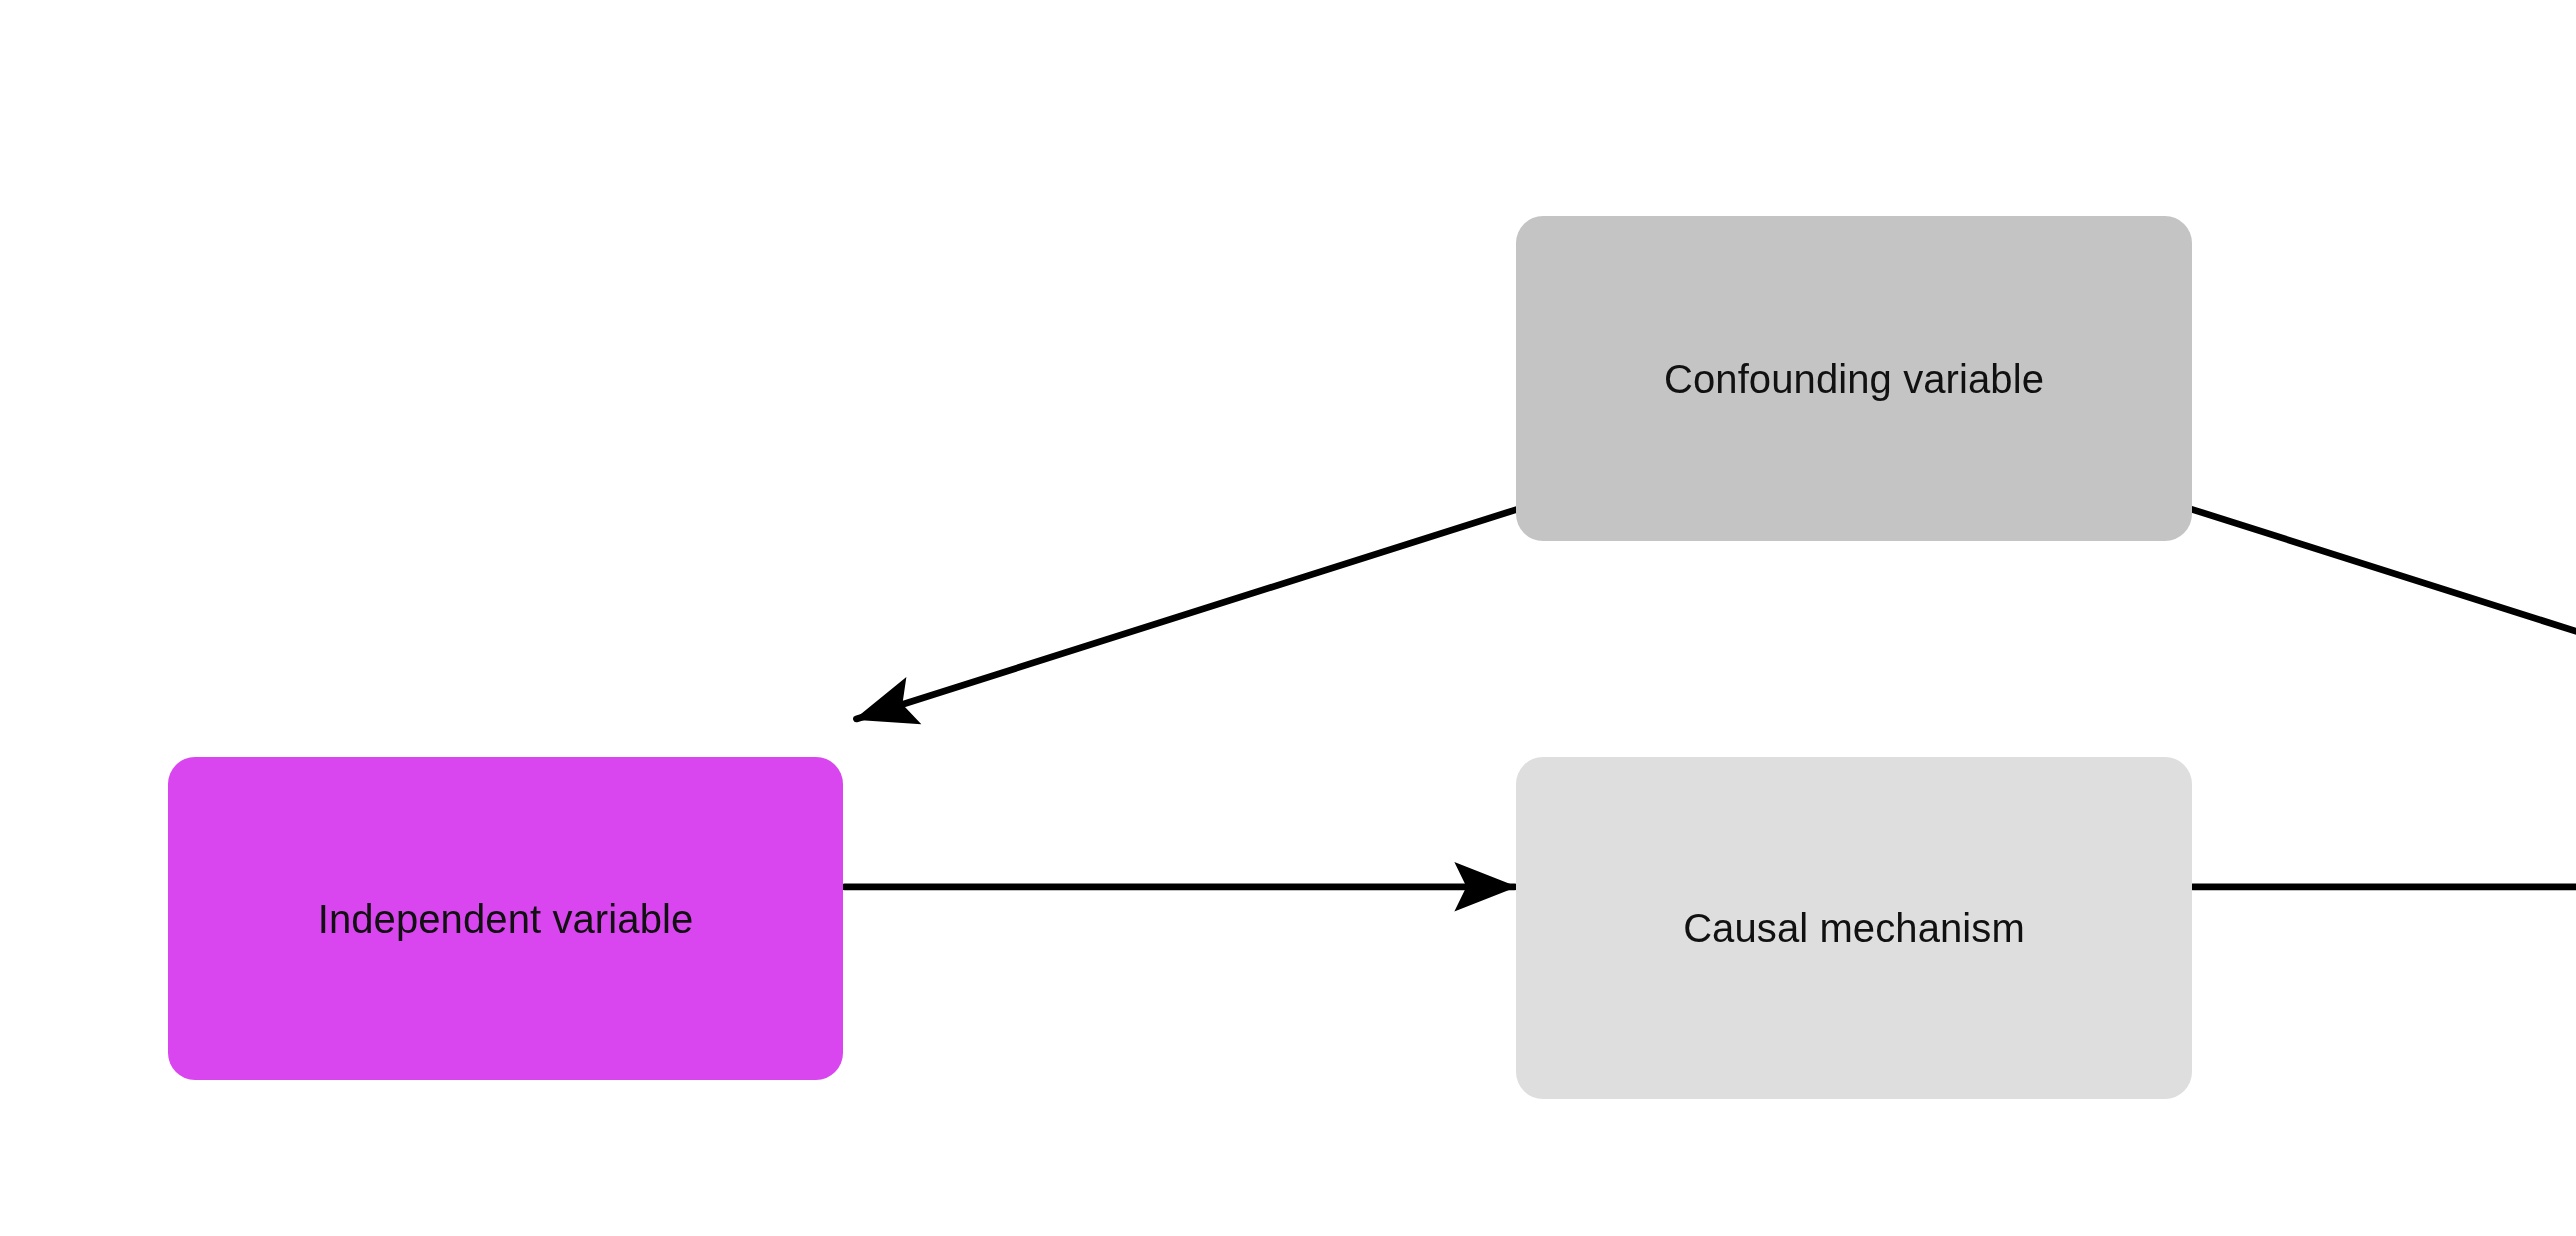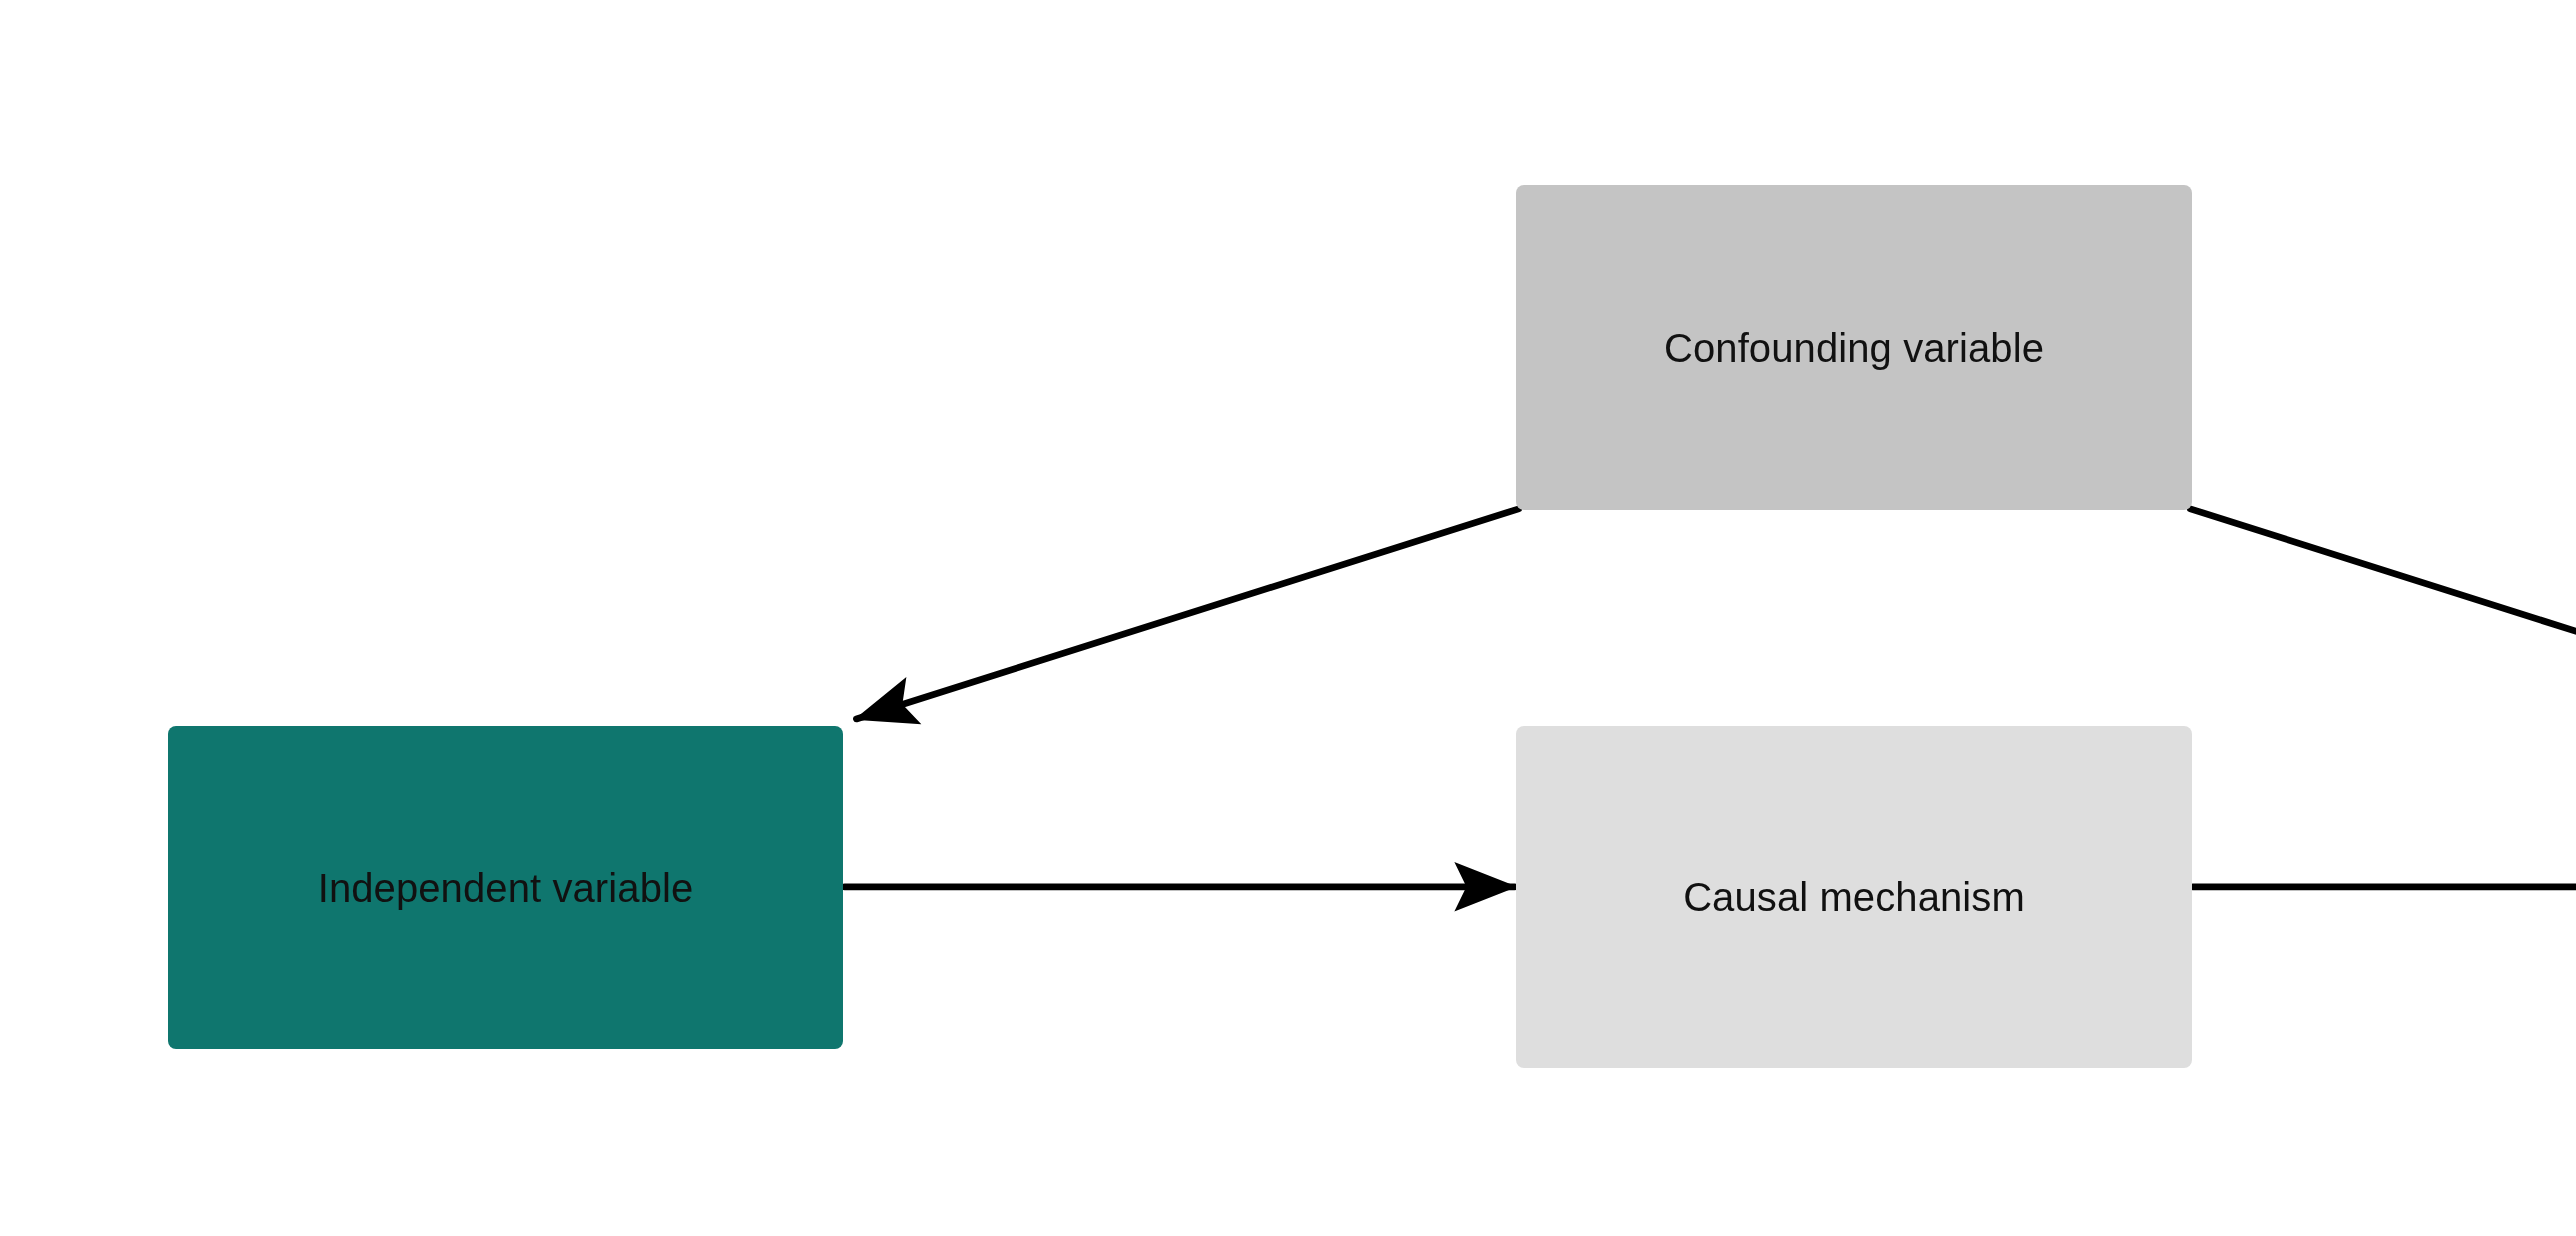--- a/index.html
+++ b/index.html
@@ -18,25 +18,26 @@
   #edge-layer {
     position: absolute;
     left: 0;
     top: 0;
     width: 3709px;
     height: 1236px;
   }
   .node {
     position: absolute;
     box-sizing: border-box;
-    border-radius: 8px;
+    border-radius: 27px;
     display: flex;
     align-items: center;
     justify-content: center;
     text-align: center;
+    margin-top: 31px;
   }
   .node-label {
     font-family: "Liberation Sans", sans-serif;
     font-size: 40px;
     font-weight: 400;
     color: #111111;
     line-height: 1.15;
     letter-spacing: 0.1px;
     white-space: nowrap;
   }
@@ -77,21 +78,21 @@
 
     <line x1="1639" y1="1722" x2="2940" y2="1722" stroke="#000000" stroke-width="13" stroke-linecap="round" marker-end="url(#arrowhead)"></line>
 
     <line x1="4257" y1="1722" x2="5560" y2="1722" stroke="#000000" stroke-width="13" stroke-linecap="round" marker-end="url(#arrowhead)"></line>
   </svg>
 
   <div class="node" id="node-confounding" style="background-color: rgb(196, 196, 196);">
     <span class="node-label" style="color: rgb(17, 17, 17);">Confounding variable</span>
   </div>
 
-  <div class="node" id="node-independent" style="background-color: #0f766e;">
+  <div class="node" id="node-independent" style="background-color: #d946ef;">
     <span class="node-label" style="color: rgb(17, 17, 17);">Independent variable</span>
   </div>
 
   <div class="node" id="node-causal" style="background-color: rgb(222, 222, 222);">
     <span class="node-label" style="color: rgb(17, 17, 17);">Causal mechanism</span>
   </div>
 
 </div>
 
 

